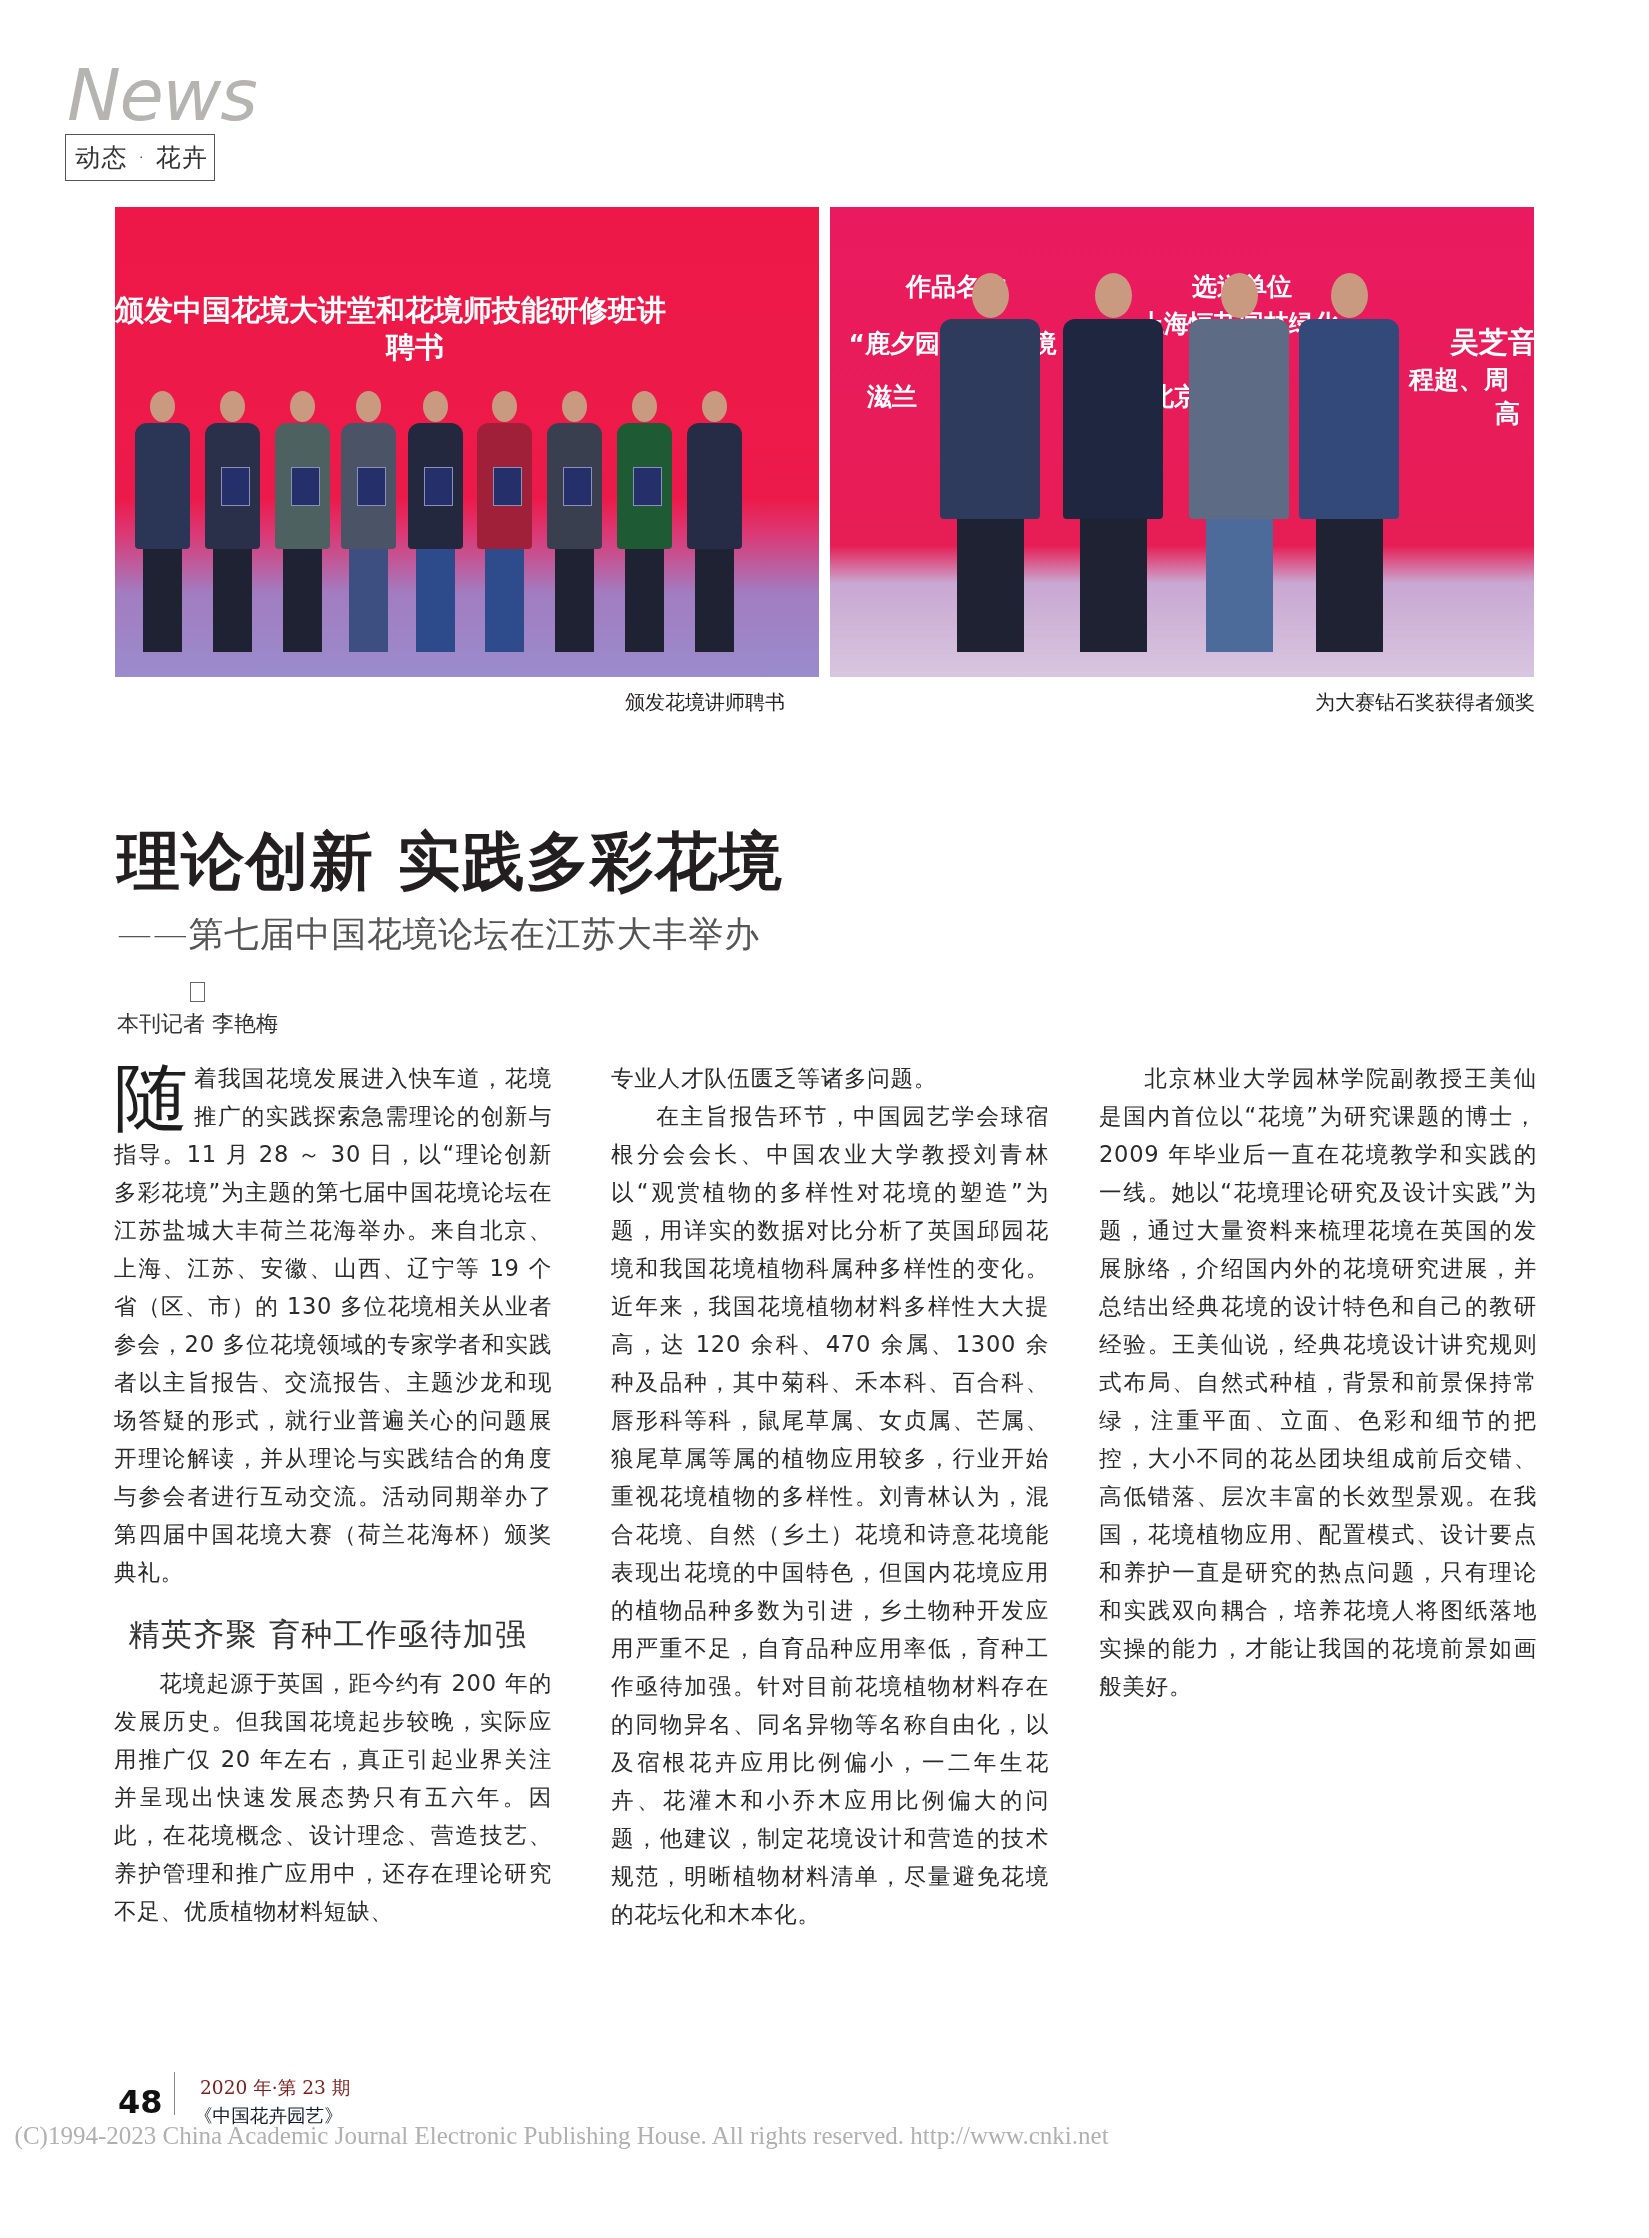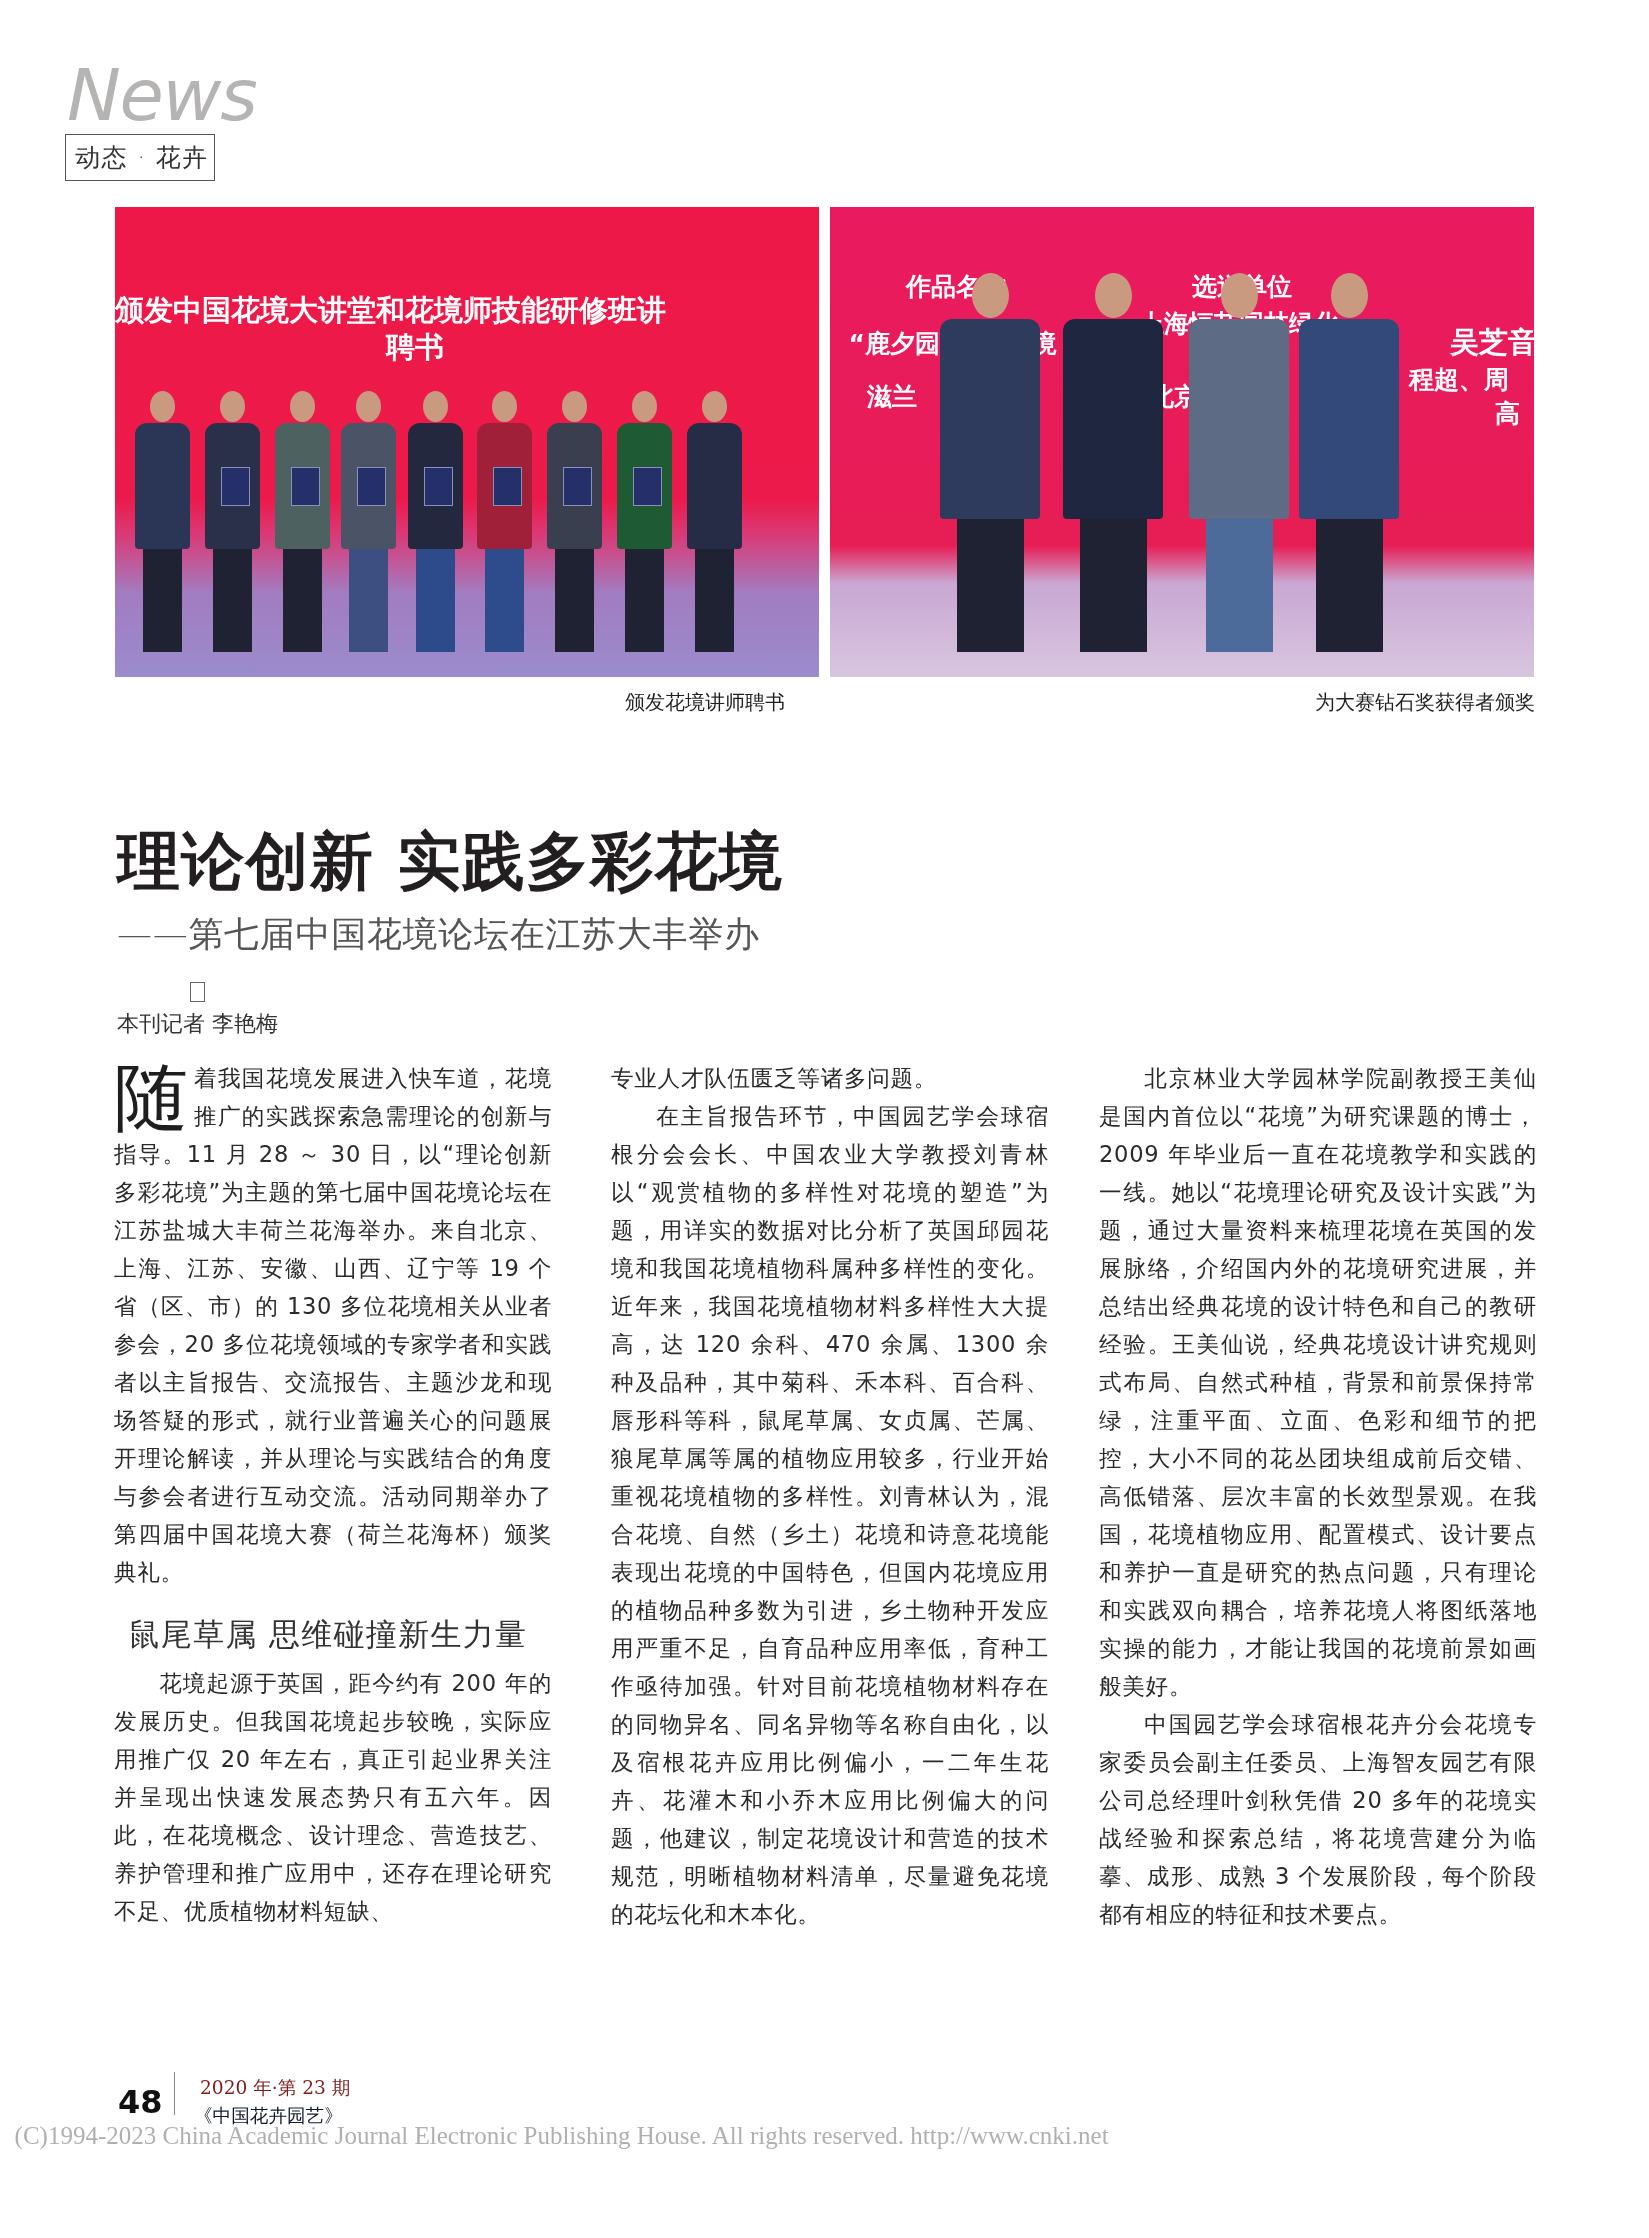--- a/index.html
+++ b/index.html
@@ -158,32 +158,31 @@
 <div class="title-sub">——第七届中国花境论坛在江苏大丰举办</div>
 <div class="byline">
   <span class="box"></span>
   <span>本刊记者 李艳梅</span>
 </div>
 
 <div class="column col1">
   <p>
     <span class="dropcap">随</span><span>着我国花境发展进入快车道，花境推广的实践探索急需理论的创新与指导。11 月 28 ～ 30 日，以“理论创新 多彩花境”为主题的第七届中国花境论坛在江苏盐城大丰荷兰花海举办。来自北京、上海、江苏、安徽、山西、辽宁等 19 个省（区、市）的 130 多位花境相关从业者参会，20 多位花境领域的专家学者和实践者以主旨报告、交流报告、主题沙龙和现场答疑的形式，就行业普遍关心的问题展开理论解读，并从理论与实践结合的角度与参会者进行互动交流。活动同期举办了第四届中国花境大赛（荷兰花海杯）颁奖典礼。</span>
   </p>
-  <div class="subhead">鼠尾草属 思维碰撞新生力量</div>
+  <div class="subhead">精英齐聚 育种工作亟待加强</div>
   <p class="indent">花境起源于英国，距今约有 200 年的发展历史。但我国花境起步较晚，实际应用推广仅 20 年左右，真正引起业界关注并呈现出快速发展态势只有五六年。因此，在花境概念、设计理念、营造技艺、养护管理和推广应用中，还存在理论研究不足、优质植物材料短缺、</p>
 </div>
 
 <div class="column col2">
   <p>专业人才队伍匮乏等诸多问题。</p>
   <p class="indent">在主旨报告环节，中国园艺学会球宿根分会会长、中国农业大学教授刘青林以“观赏植物的多样性对花境的塑造”为题，用详实的数据对比分析了英国邱园花境和我国花境植物科属种多样性的变化。近年来，我国花境植物材料多样性大大提高，达 120 余科、470 余属、1300 余种及品种，其中菊科、禾本科、百合科、唇形科等科，鼠尾草属、女贞属、芒属、狼尾草属等属的植物应用较多，行业开始重视花境植物的多样性。刘青林认为，混合花境、自然（乡土）花境和诗意花境能表现出花境的中国特色，但国内花境应用的植物品种多数为引进，乡土物种开发应用严重不足，自育品种应用率低，育种工作亟待加强。针对目前花境植物材料存在的同物异名、同名异物等名称自由化，以及宿根花卉应用比例偏小，一二年生花卉、花灌木和小乔木应用比例偏大的问题，他建议，制定花境设计和营造的技术规范，明晰植物材料清单，尽量避免花境的花坛化和木本化。</p>
 </div>
 
 <div class="column col3">
   <p class="indent">北京林业大学园林学院副教授王美仙是国内首位以“花境”为研究课题的博士，2009 年毕业后一直在花境教学和实践的一线。她以“花境理论研究及设计实践”为题，通过大量资料来梳理花境在英国的发展脉络，介绍国内外的花境研究进展，并总结出经典花境的设计特色和自己的教研经验。王美仙说，经典花境设计讲究规则式布局、自然式种植，背景和前景保持常绿，注重平面、立面、色彩和细节的把控，大小不同的花丛团块组成前后交错、高低错落、层次丰富的长效型景观。在我国，花境植物应用、配置模式、设计要点和养护一直是研究的热点问题，只有理论和实践双向耦合，培养花境人将图纸落地实操的能力，才能让我国的花境前景如画般美好。</p>
-  <p class="indent">中国园艺学会球宿根花卉分会花境专家委员会副主任委员、上海智友园艺有限公司总经理叶剑秋凭借 20 多年的花境实战经验和探索总结，将花境营建分为临摹、成形、成熟 3 个发展阶段，每个阶段都有相应的特征和技术要点。</p>
 </div>
 
 <div class="footer-page">48</div>
 <div class="footer-rule"></div>
 <div class="footer-issue">2020 年·第 23 期</div>
 <div class="footer-mag">《中国花卉园艺》</div>
 <div class="copyright">(C)1994-2023 China Academic Journal Electronic Publishing House. All rights reserved.    http://www.cnki.net</div>
 
 
 </body></html>

